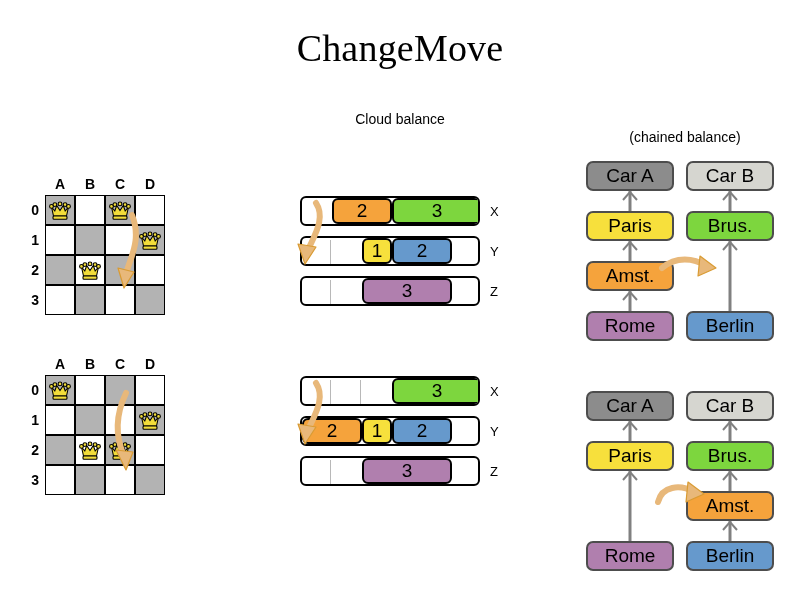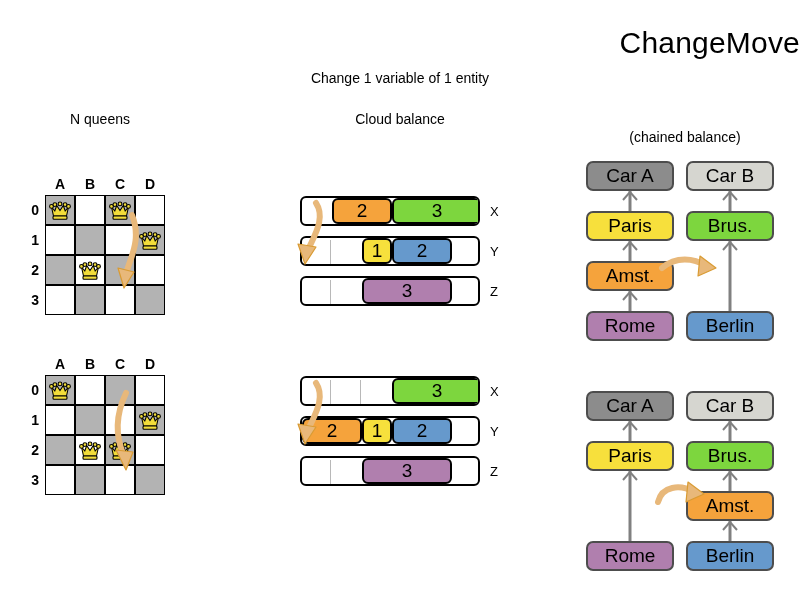--- a/index.html
+++ b/index.html
@@ -1,19 +1,19 @@
 <!DOCTYPE html>
 <html><head>
 <meta charset="utf-8">
 <style>
   html,body{margin:0;padding:0;}
   body{width:800px;height:600px;background:#ffffff;font-family:"Liberation Sans",sans-serif;color:#000;overflow:hidden;position:relative;}
   .stage{position:absolute;left:0;top:0;width:800px;height:600px;}
 
-  .title{position:absolute;left:0;top:26px;width:800px;text-align:right;font-size:30px;font-weight:400;letter-spacing:.2px;}
+  .title{position:absolute;left:0;top:26px;width:800px;text-align:center;font-size:38px;font-weight:400;letter-spacing:.2px;font-family:Liberation Serif, serif;}
   .subtitle{position:absolute;left:0;top:70px;width:800px;text-align:center;font-size:14px;}
 
   .colhead{position:absolute;text-align:center;font-size:14px;line-height:18px;}
   .cell{position:absolute;width:30px;height:30px;box-sizing:border-box;border:1px solid #000;}
   .cell.dark{background:#b3b3b3;}
   .cell.light{background:#ffffff;}
   .filelabel{position:absolute;width:30px;text-align:center;font-size:14px;font-weight:600;}
   .ranklabel{position:absolute;width:16px;text-align:right;font-size:14px;font-weight:600;}
   .queen{position:absolute;width:30px;height:30px;}
 
@@ -26,23 +26,21 @@
   
   .node{position:absolute;box-sizing:border-box;border:2px solid #4d4d4d;border-radius:7px;display:flex;align-items:center;justify-content:center;font-size:19px;color:#000;}
   svg.ov{position:absolute;left:0;top:0;width:800px;height:600px;pointer-events:none;}
 </style>
 </head>
 <body>
 
 <div class="stage">
 
   <div class="title">ChangeMove</div>
-  <div class="subtitle">Change 1 variable of 1 entity</div>
-
-  <div class="colhead" style="left:25px;top:110px;width:150px;">N queens</div>
+
   <div class="colhead" style="left:320px;top:110px;width:160px;">Cloud balance</div>
   <div class="colhead" style="left:590px;top:128px;width:190px;">(chained balance)</div>
 
   <div id="chess-layer">
       <div class="filelabel" style="left: 45px; top: 176px;">A</div>
       <div class="filelabel" style="left: 75px; top: 176px;">B</div>
       <div class="filelabel" style="left: 105px; top: 176px;">C</div>
       <div class="filelabel" style="left: 135px; top: 176px;">D</div>
       <div class="ranklabel" style="left: 23px; top: 202px;">0</div>
       <div class="ranklabel" style="left: 23px; top: 232px;">1</div>

